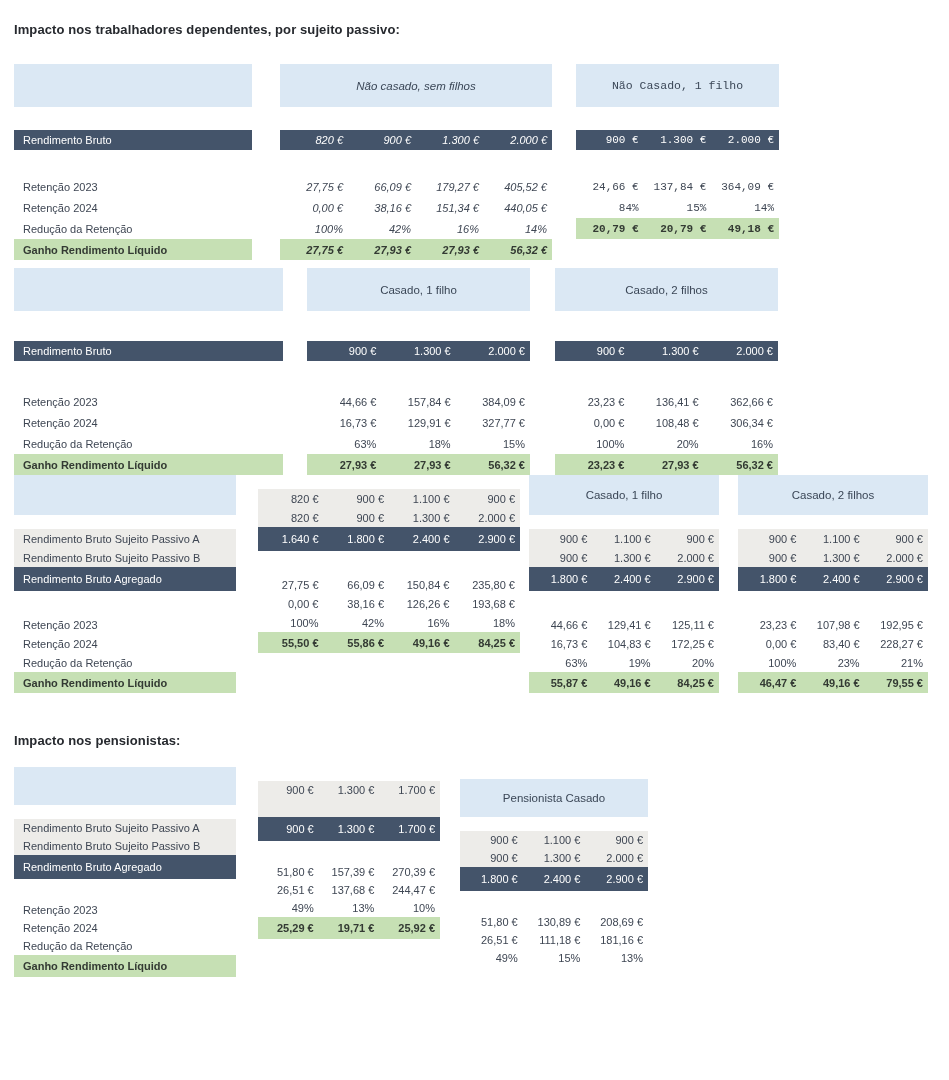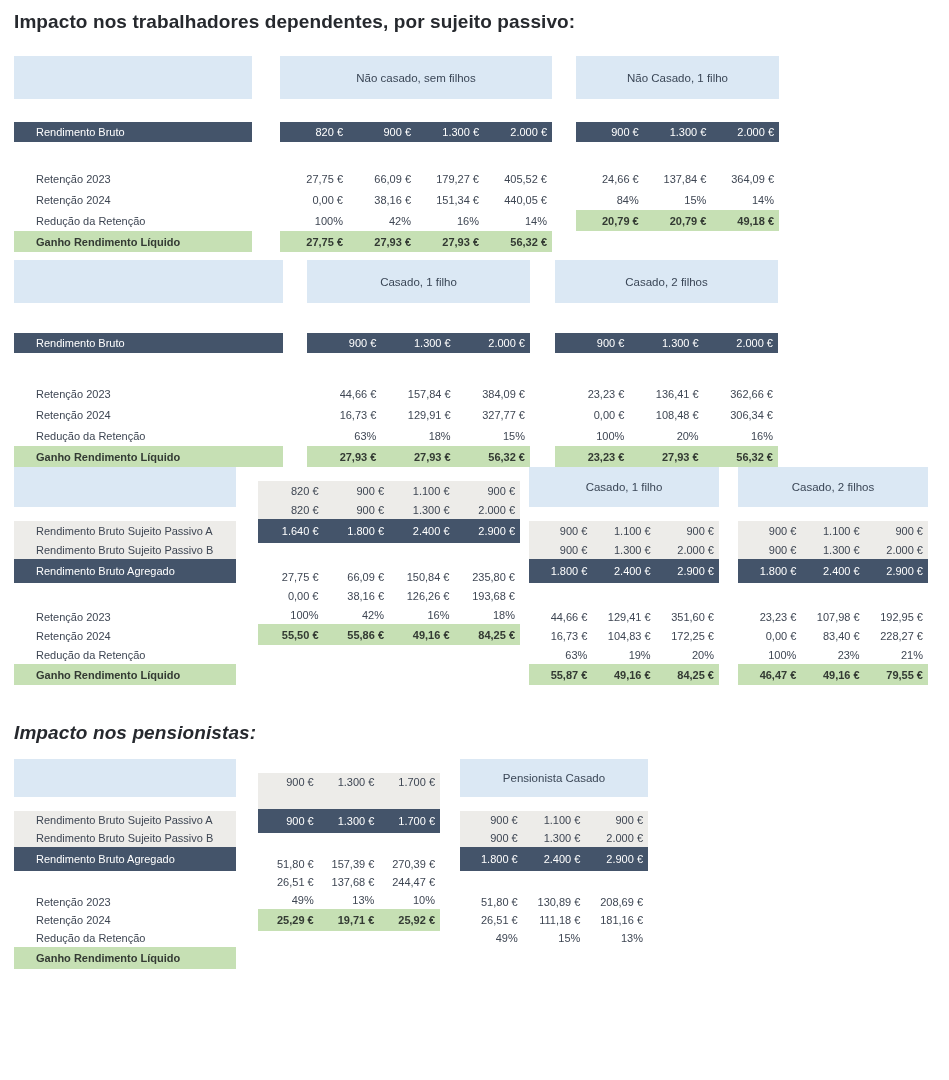--- a/index.html
+++ b/index.html
@@ -6,66 +6,66 @@
   body{
     width:949px;height:1080px;overflow:hidden;
     font-family:"Liberation Sans", sans-serif;
     color:#3e4653;
     padding-top:8px;box-sizing:border-box;
   }
   :root{
     --blue:#dbe8f4; --navy:#44546a; --gray:#edece9; --green:#c6e0b4;
   }
   h2.section-title{
-    margin:4px 0 24px 14px;font-size:19px;line-height:20px;
+    margin:12px 0 24px 14px;font-size:13px;line-height:20px;
     font-weight:700;color:#26292e;letter-spacing:.1px;
   }
   #sec1 h2.section-title{margin-top:36px;margin-bottom:38px;}
-  #sec2 h2.section-title{margin-top:38px;margin-bottom:16px;font-style:italic;}
+  #sec2 h2.section-title{margin-top:38px;margin-bottom:16px;}
 
   .band{display:flex;align-items:flex-start;margin-left:14px;}
   .band.b00{margin-bottom:8px;}
 
   
   .s0{--hdr:43px;--sp1:23px;--sp2:26px;--row:21px;--navyrow:20px;--greenrow:21px;}
   .b01{--sp1:30px;--sp2:30px;}
   .s1{--hdr:40px;--sp1:14px;--sp2:24px;--row:19px;--navyrow:24px;--greenrow:21px;}
   .s2{--hdr:38px;--sp1:14px;--sp2:22px;--row:18px;--navyrow:24px;--greenrow:22px;}
 
   
   .b00 .lblcol{width:238px;}
-  .b00 .g0{margin-left:28px;width:272px;}
-  .b00 .g1{margin-left:24px;width:203px;}
+  .b00 .g0{margin-left:28px;width:272px;font-style:italic;}
+  .b00 .g1{margin-left:24px;width:203px;font-family:Liberation Mono, monospace;}
   .b01 .lblcol{width:269px;}
   .b01 .g0{margin-left:24px;width:223px;}
   .b01 .g1{margin-left:25px;width:223px;}
   .b10 .lblcol{width:222px;}
   .b10 .g0{margin-left:22px;width:262px;}
   .b10 .g1{margin-left:9px;width:190px;}
   .b10 .g2{margin-left:19px;width:190px;}
   .b20 .lblcol{width:222px;}
   .b20 .g0{margin-left:22px;width:182px;}
-  .b20 .g1{margin-left:20px;width:188px;}
+  .b20 .g1{margin-left:20px;width:188px;margin-top:12px;}
 
   .ghdr{
     height:var(--hdr);background:var(--blue);
     display:flex;align-items:center;justify-content:center;
     font-size:11.5px;color:#3a4656;
   }
   .sp1{height:var(--sp1);}
   .sp2{height:var(--sp2);}
 
   .row{
     height:var(--row);display:flex;align-items:center;
     font-size:11px;white-space:nowrap;
   }
   .row.navy{background:var(--navy);color:#ffffff;height:var(--navyrow);}
   .row.gray{background:var(--gray);}
   .row.green{background:var(--green);font-weight:bold;color:#333a33;height:var(--greenrow);}
-  .lblcol .row{padding-left:22px;box-sizing:border-box;overflow:hidden;}
+  .lblcol .row{padding-left:9px;box-sizing:border-box;overflow:hidden;}
   .cell{flex:1 1 0;text-align:right;padding-right:5px;box-sizing:border-box;}
 </style>
 </head>
 <body>
 
 <section id="sec0" class="s0">
   <h2 class="section-title">Impacto nos trabalhadores dependentes, por sujeito passivo:</h2>
   <div>
       <div class="band b00">
         <div class="lblcol">
@@ -290,21 +290,21 @@
           </div>
           <div class="row navy">
             <span class="cell">1.800 €</span>
             <span class="cell">2.400 €</span>
             <span class="cell">2.900 €</span>
           </div>
           <div class="sp2"></div>
           <div class="row plain">
             <span class="cell">44,66 €</span>
             <span class="cell">129,41 €</span>
-            <span class="cell">351,60 €</span>
+            <span class="cell">125,11 €</span>
           </div>
           <div class="row plain">
             <span class="cell">16,73 €</span>
             <span class="cell">104,83 €</span>
             <span class="cell">172,25 €</span>
           </div>
           <div class="row plain">
             <span class="cell">63%</span>
             <span class="cell">19%</span>
             <span class="cell">20%</span>

